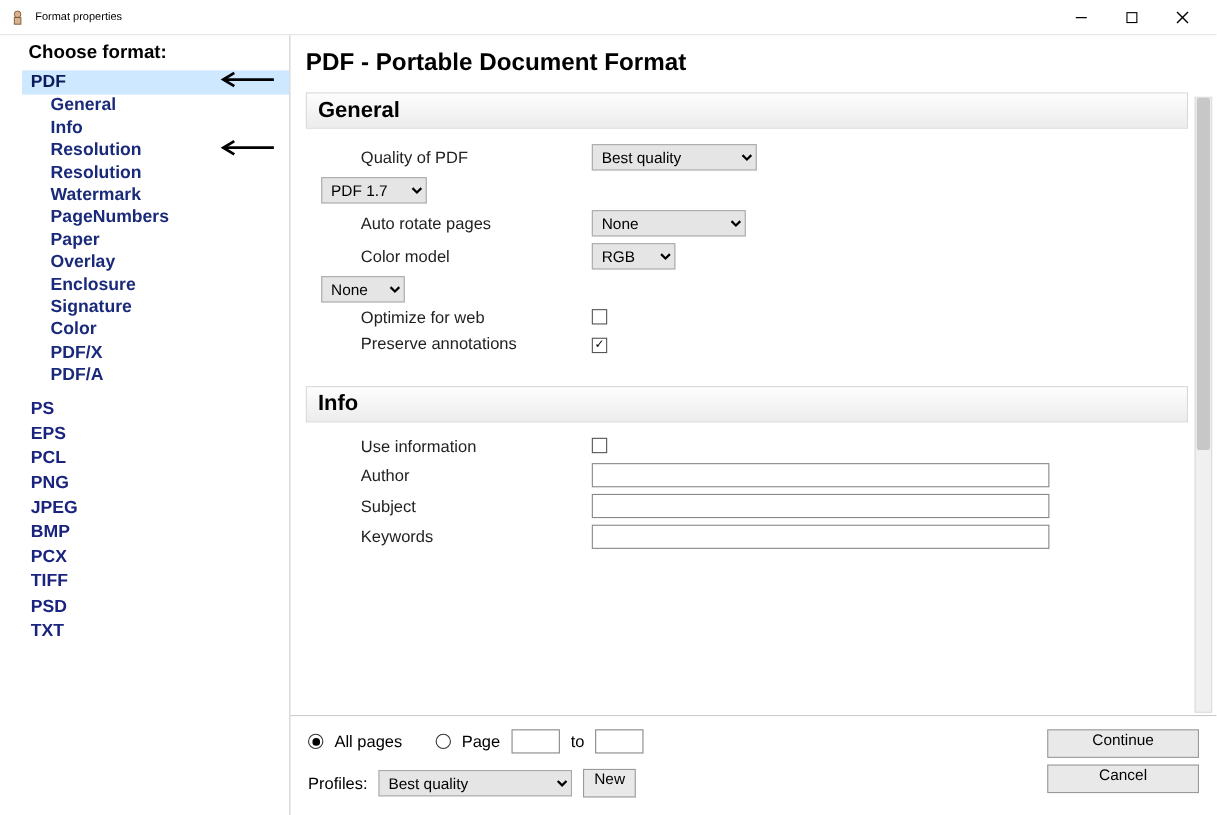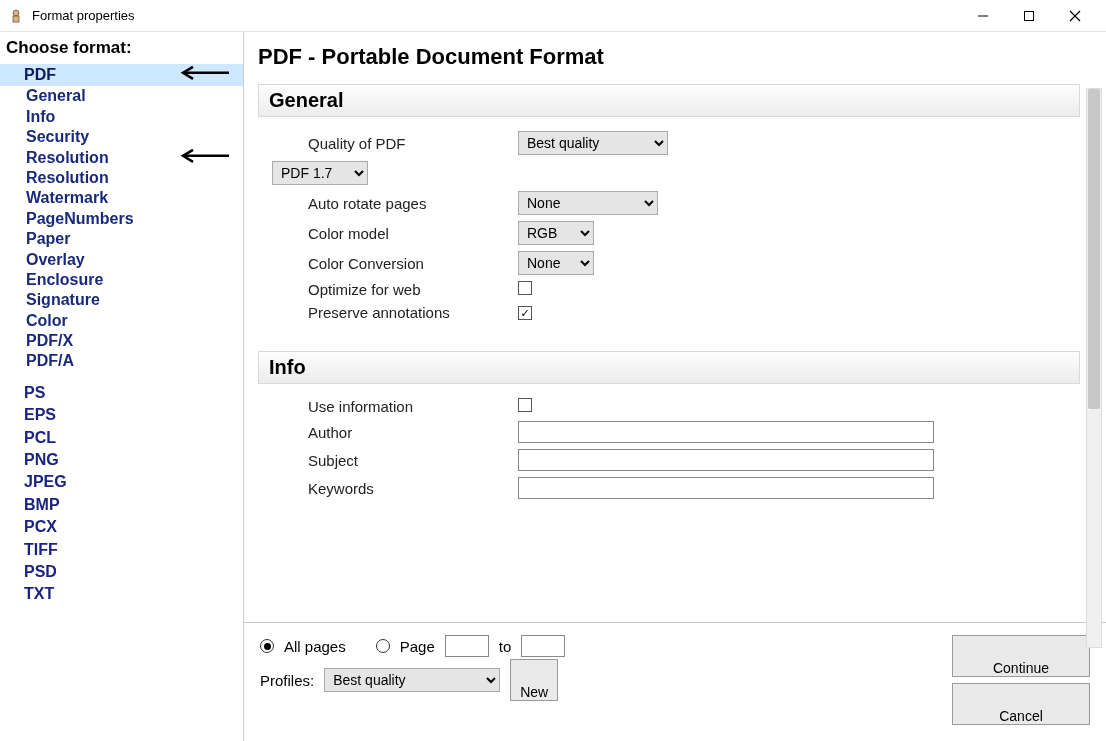--- a/index.html
+++ b/index.html
@@ -21,50 +21,51 @@
     align-items: center;
     padding: 0 8px;
     border-bottom: 1px solid #e5e5e5;
   }
   .titlebar .app-icon {
     width: 16px; height: 16px; margin-right: 8px;
     display:inline-block;
   }
   .titlebar .title {
     flex: 1;
-    font-size: 13px;
+    font-size: 10px;
   }
   .win-controls {
     display: flex;
     gap: 0;
   }
   .win-btn {
     width: 46px; height: 32px;
     display: flex; align-items: center; justify-content: center;
     cursor: pointer;
   }
   .content {
     display: flex;
     height: calc(741px - 32px);
   }
   .sidebar {
     width: 244px;
     border-right: 1px solid #ccc;
     padding: 4px 0 4px 0;
+    margin-left: 20px;
   }
   .sidebar-title {
     font-weight: bold;
     font-size: 17px;
     padding: 2px 6px 6px 6px;
   }
   .tree-item {
     font-size: 16px;
     font-weight: bold;
     color: #1a237e;
-    padding: 2px 24px;
+    padding: 2px 8px;
     cursor: pointer;
     position: relative;
   }
   .tree-item.selected {
     background: #cde8ff;
     color: #0d1a5c;
   }
   .tree-child {
     font-size: 16px;
     font-weight: bold;
@@ -161,21 +162,21 @@
     display: flex;
     align-items: flex-start;
     gap: 20px;
   }
   .footer-left {
     flex: 1;
   }
   .page-range {
     display: flex; align-items: center; gap: 10px;
     font-size: 15px;
-    margin-bottom: 2px;
+    margin-bottom: 14px;
   }
   .radio {
     width: 14px; height: 14px; border-radius: 50%;
     border: 1px solid #333;
     display: inline-flex; align-items: center; justify-content: center;
   }
   .radio.checked::after {
     content: ""; width: 7px; height: 7px; border-radius: 50%; background: #000;
   }
   .small-input {
@@ -184,26 +185,26 @@
   .profiles-row {
     display: flex; align-items: center; gap: 10px;
     font-size: 15px;
   }
   .profiles-row select {
     width: 176px; font-size: 14px;
     background: #e5e5e5; border: 1px solid #a9a9a9; padding: 2px 4px;
   }
   .btn {
     min-width: 138px;
-    height: 42px;
+    height: 26px;
     background: #e9e9e9;
     border: 1px solid #9a9a9a;
     font-size: 14px;
     cursor: pointer;
-    display: flex; align-items: flex-end; justify-content: center;
+    display: flex; align-items: flex-start; justify-content: center;
   }
   .btn.small { min-width: 48px; }
   .footer-buttons {
     display: flex; flex-direction: column; gap: 6px;
     padding-top: 0;
   }
 </style>
 </head>
 <body>
 
@@ -244,21 +245,20 @@
       <span>PDF</span>
       <span class="arrow-annotation">
         <svg width="54" height="16">
             <line x1="52" y1="8" x2="8" y2="8" stroke="#000" stroke-width="2.5"></line>
             <polyline points="16,2 6,8 16,14" fill="none" stroke="#000" stroke-width="2.5"></polyline>
           </svg>
       </span>
     </div>
     <div class="tree-child"><span>General</span></div>
     <div class="tree-child"><span>Info</span></div>
-    <div class="tree-child"><span>Security</span></div>
     <div class="tree-child" style="position:relative">
       <span>Resolution</span>
       <span class="arrow-annotation">
         <svg width="54" height="16">
             <line x1="52" y1="8" x2="8" y2="8" stroke="#000" stroke-width="2.5"></line>
             <polyline points="16,2 6,8 16,14" fill="none" stroke="#000" stroke-width="2.5"></polyline>
           </svg>
       </span>
     </div>
     <div class="tree-child"><span>Resolution</span></div>
@@ -316,21 +316,20 @@
       </div>
       <div class="form-row">
         <div class="form-label">Color model</div>
         <div class="form-control">
           <select style="width:76px">
             <option>RGB</option>
           </select>
         </div>
       </div>
       <div class="form-row">
-        <div class="form-label">Color Conversion</div>
         <div class="form-control">
           <select style="width:76px">
             <option>None</option>
           </select>
         </div>
       </div>
       <div class="form-row">
         <div class="form-label">Optimize for web</div>
         <div class="form-control">
           <span class="checkbox"></span>

